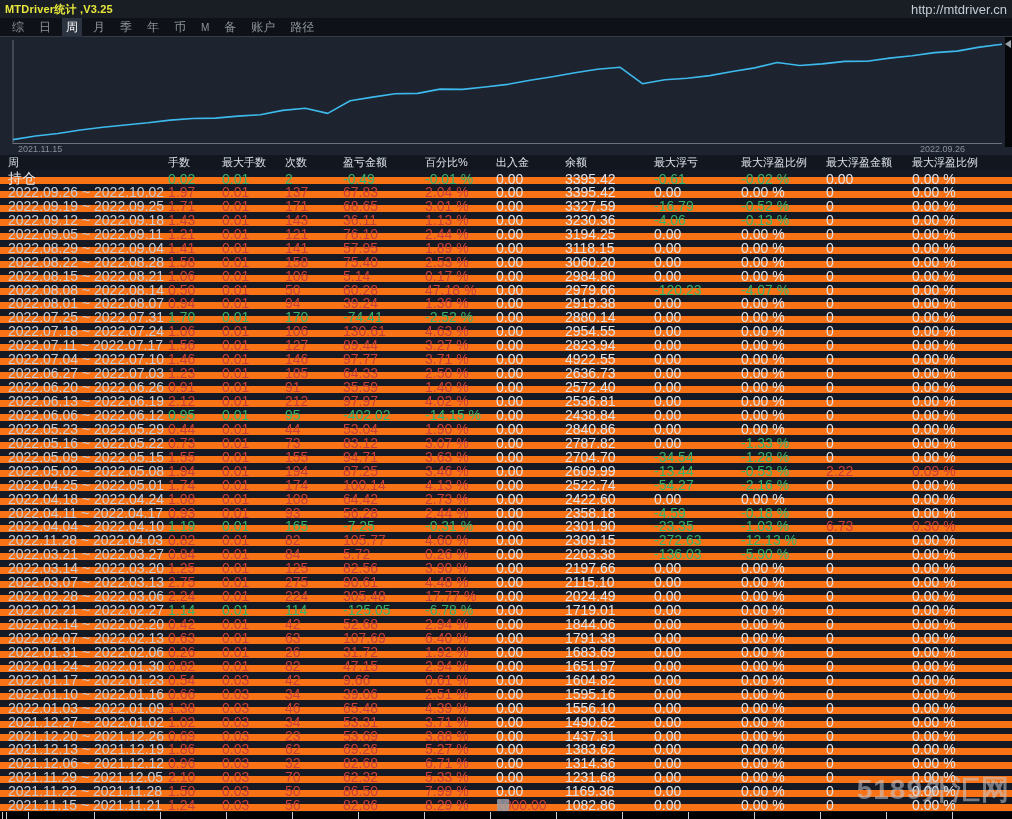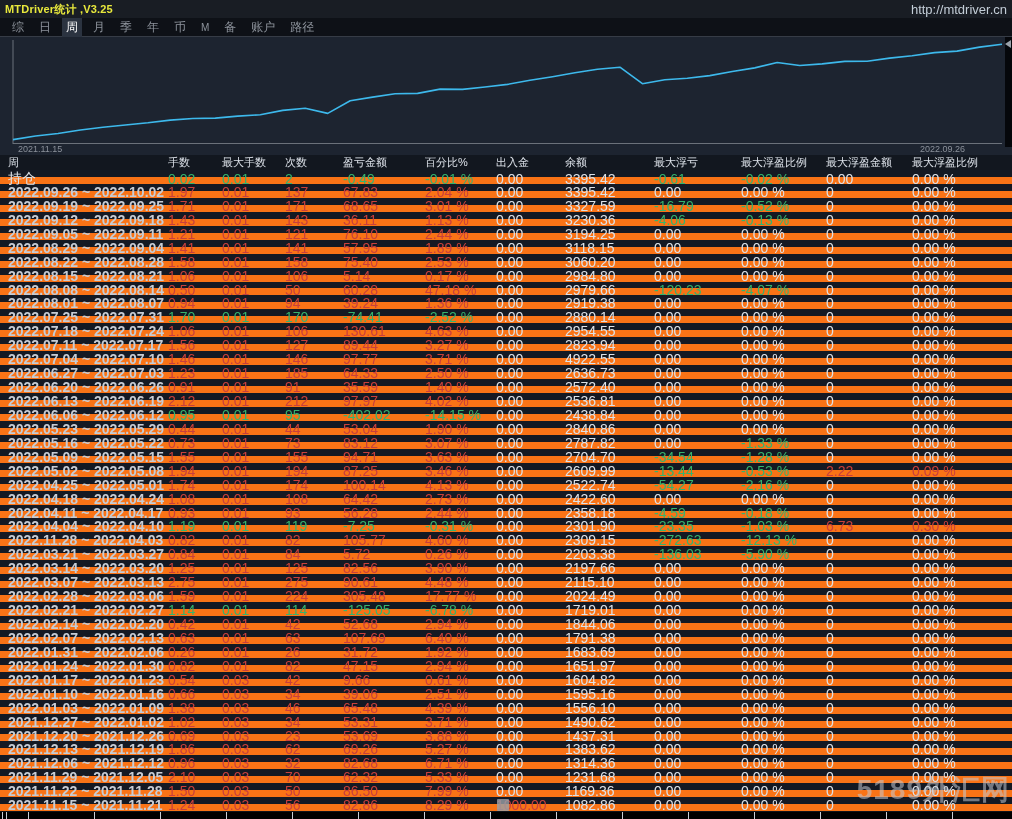--- a/index.html
+++ b/index.html
@@ -30,21 +30,21 @@
   .right-strip{position:absolute;top:37px;right:0;width:7px;height:110px;background:#05070b;}
   .collapse-arrow{position:absolute;top:40px;right:1px;width:0;height:0;
     border-top:4px solid transparent;border-bottom:4px solid transparent;border-right:6px solid #9aa1aa;}
 
   
   .table{position:absolute;top:155px;left:0;right:0;bottom:7px;background:#10141b;overflow:hidden;}
   .trow{display:grid;grid-template-columns:160px 54px 63px 58px 82px 71px 69px 89px 87px 85px 86px 1fr;
     padding-left:8px;align-items:center;height:13.95px;font-size:14px;background:var(--row-bg);
     border-bottom:7px solid #f97316;white-space:nowrap;}
   .trow.header{height:15px;color:#dce1e8;background:#12171f;border-bottom:none;font-size:11px;}
-  .r{color:var(--red);} .g{color:var(--green);} .w{color:var(--white);} .date{color:var(--date);font-weight:bold;}
+  .r{color:var(--red);} .g{color:var(--green);} .w{color:var(--white);} .date{color:var(--date);}
 
   
   .bottomstrip{position:absolute;left:0;right:0;bottom:0;height:7px;background:#000;
     background-image:
       linear-gradient(90deg,transparent 0 2px,#c9ced6 2px 3px,transparent 3px 100%),
       repeating-linear-gradient(90deg,#c9ced6 0 1px,transparent 1px 66px);
     background-position:0 0,28px 0;}
 
   .watermark{position:absolute;right:2px;bottom:10px;font-size:28px;font-weight:bold;
     color:#c3c9d2;opacity:.55;letter-spacing:1px;pointer-events:none;}
@@ -450,21 +450,21 @@
         <span class="w">2358.18</span>
         <span class="g">-4.59</span>
         <span class="g">-0.18 %</span>
         <span class="w">0</span>
         <span class="w">0.00 %</span>
       </div>
       <div class="trow">
         <span class="date">2022.04.04 ~ 2022.04.10</span>
         <span class="g">1.19</span>
         <span class="g">0.01</span>
-        <span class="g">119</span>
+        <span class="g">165</span>
         <span class="g">-7.25</span>
         <span class="g">-0.31 %</span>
         <span class="w">0.00</span>
         <span class="w">2301.90</span>
         <span class="g">-23.35</span>
         <span class="g">-1.03 %</span>
         <span class="r">6.73</span>
         <span class="r">0.30 %</span>
       </div>
       <div class="trow">
@@ -518,21 +518,21 @@
         <span class="r">4.48 %</span>
         <span class="w">0.00</span>
         <span class="w">2115.10</span>
         <span class="w">0.00</span>
         <span class="w">0.00 %</span>
         <span class="w">0</span>
         <span class="w">0.00 %</span>
       </div>
       <div class="trow">
         <span class="date">2022.02.28 ~ 2022.03.06</span>
-        <span class="r">1.59</span>
+        <span class="r">2.24</span>
         <span class="r">0.01</span>
         <span class="r">224</span>
         <span class="r">305.48</span>
         <span class="r">17.77 %</span>
         <span class="w">0.00</span>
         <span class="w">2024.49</span>
         <span class="w">0.00</span>
         <span class="w">0.00 %</span>
         <span class="w">0</span>
         <span class="w">0.00 %</span>

